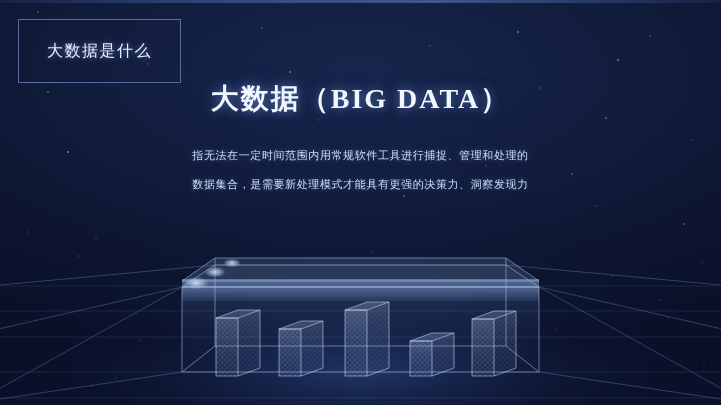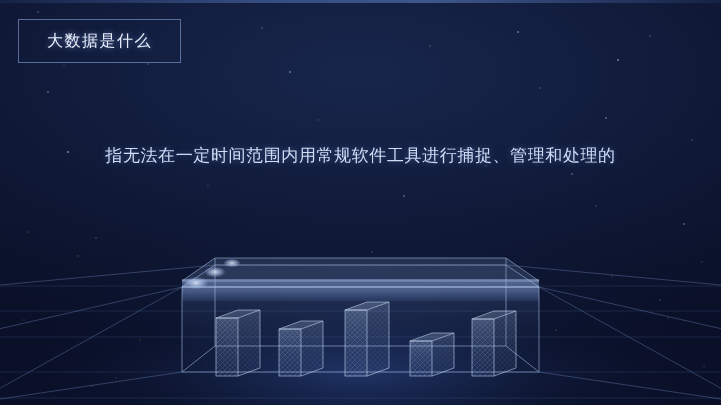--- a/index.html
+++ b/index.html
@@ -74,21 +74,21 @@
       radial-gradient(1px 1px at 612px 276px, rgba(190,165,116,0.44), transparent),
       radial-gradient(1px 1px at 668px 318px, rgba(196,168,118,0.4), transparent),
       radial-gradient(1px 1px at 702px 262px, rgba(188,162,114,0.38), transparent),
       radial-gradient(1px 1px at 64px 66px, rgba(195,168,120,0.38), transparent);
   }
   .kicker-box {
     position: absolute;
     left: 18px;
     top: 19px;
     width: 163px;
-    height: 44px;
+    height: 64px;
     box-sizing: border-box;
     border: 1px solid rgba(130,160,215,0.62);
     display: flex;
     align-items: center;
     justify-content: center;
   }
   .kicker-text {
     font-family: "Liberation Sans", sans-serif;
     font-size: 16px;
     letter-spacing: 1.5px;
@@ -108,21 +108,21 @@
     color: #f2f6ff;
     text-shadow: 0 0 10px rgba(140,180,255,0.5), 0 0 22px rgba(90,130,220,0.3);
   }
   .body-copy {
     position: absolute;
     left: 0;
     top: 141px;
     width: 721px;
     text-align: center;
     font-family: "Liberation Serif", serif;
-    font-size: 17px;
+    font-size: 11px;
     line-height: 29px;
     letter-spacing: 0.6px;
     color: #cfdcf4;
     text-shadow: 0 0 7px rgba(110,150,230,0.45);
   }
   .body-copy .ln { display: block; }
   .scene {
     position: absolute;
     left: 0;
     top: 0;
@@ -292,18 +292,20 @@
           <line x1="494" y1="376" x2="516" y2="368"></line>
         </g>
       </g>
     </g>
   </svg>
 
   <div class="kicker-box">
     <span class="kicker-text">大数据是什么</span>
   </div>
 
+  <div class="main-title">大数据（BIG DATA）</div>
 
   <div class="body-copy">
     <span class="ln">指无法在一定时间范围内用常规软件工具进行捕捉、管理和处理的</span>
+    <span class="ln">数据集合，是需要新处理模式才能具有更强的决策力、洞察发现力</span>
   </div>
 
 </div>
 
 </body></html>

